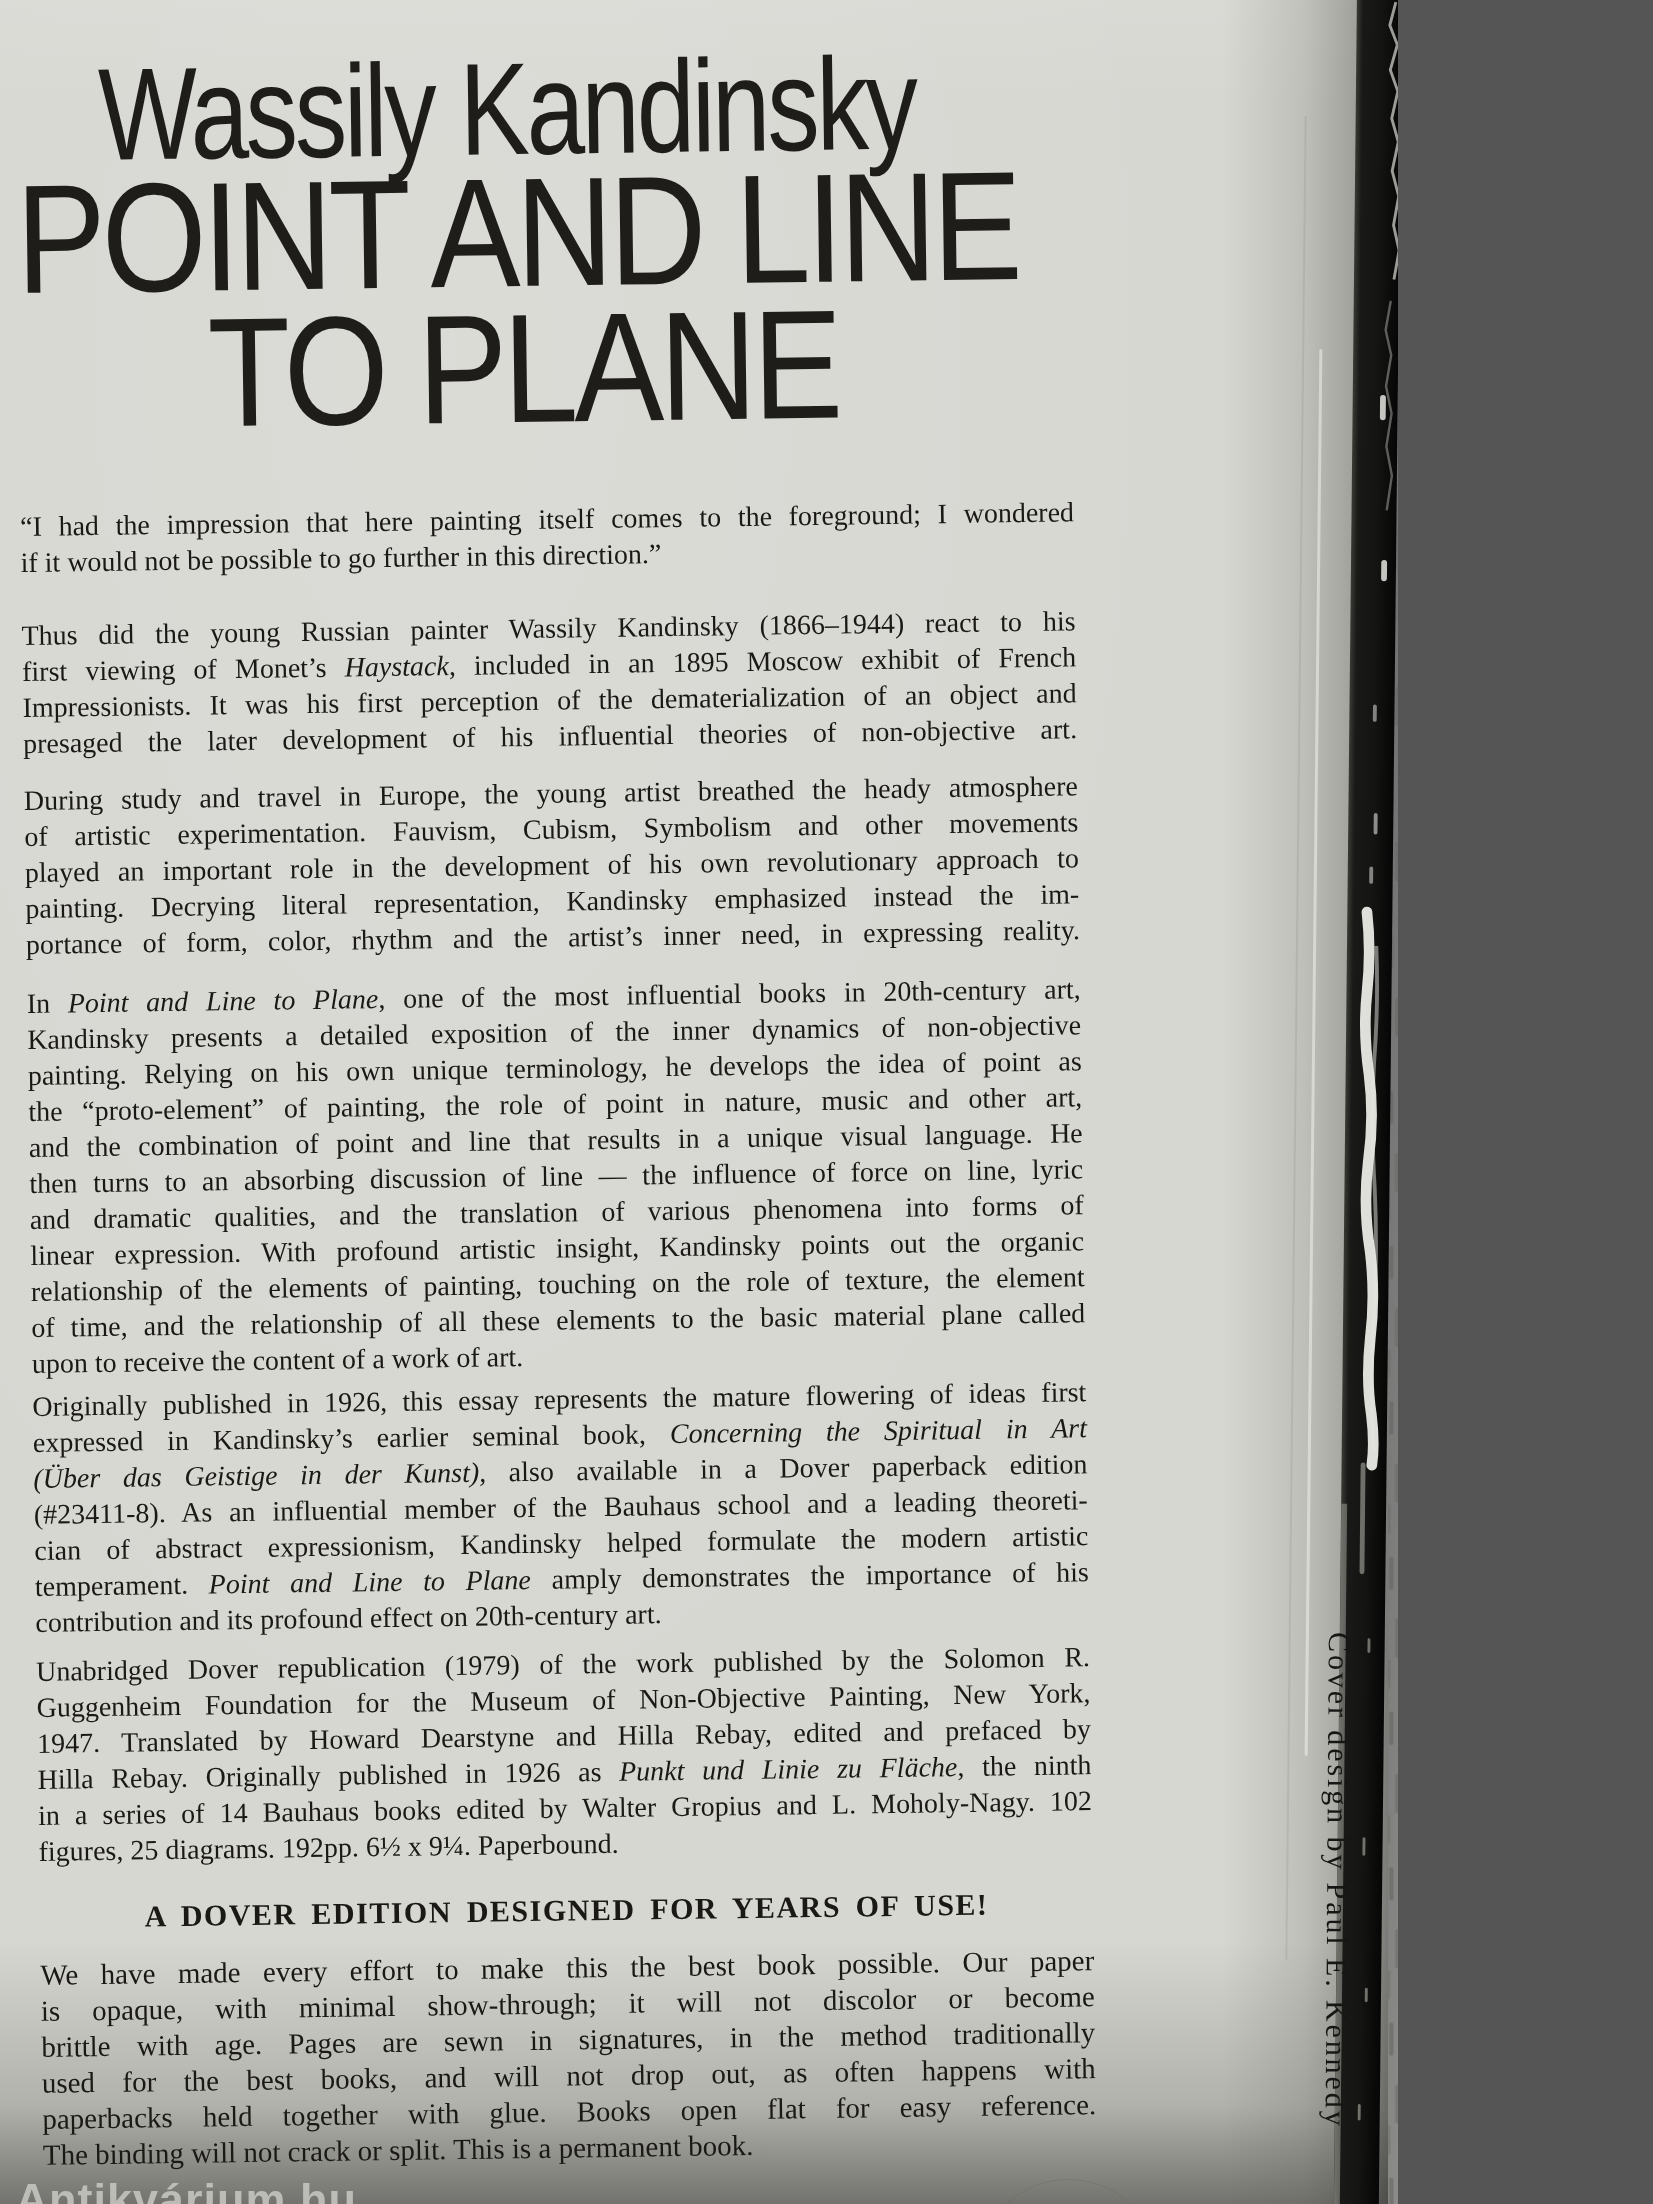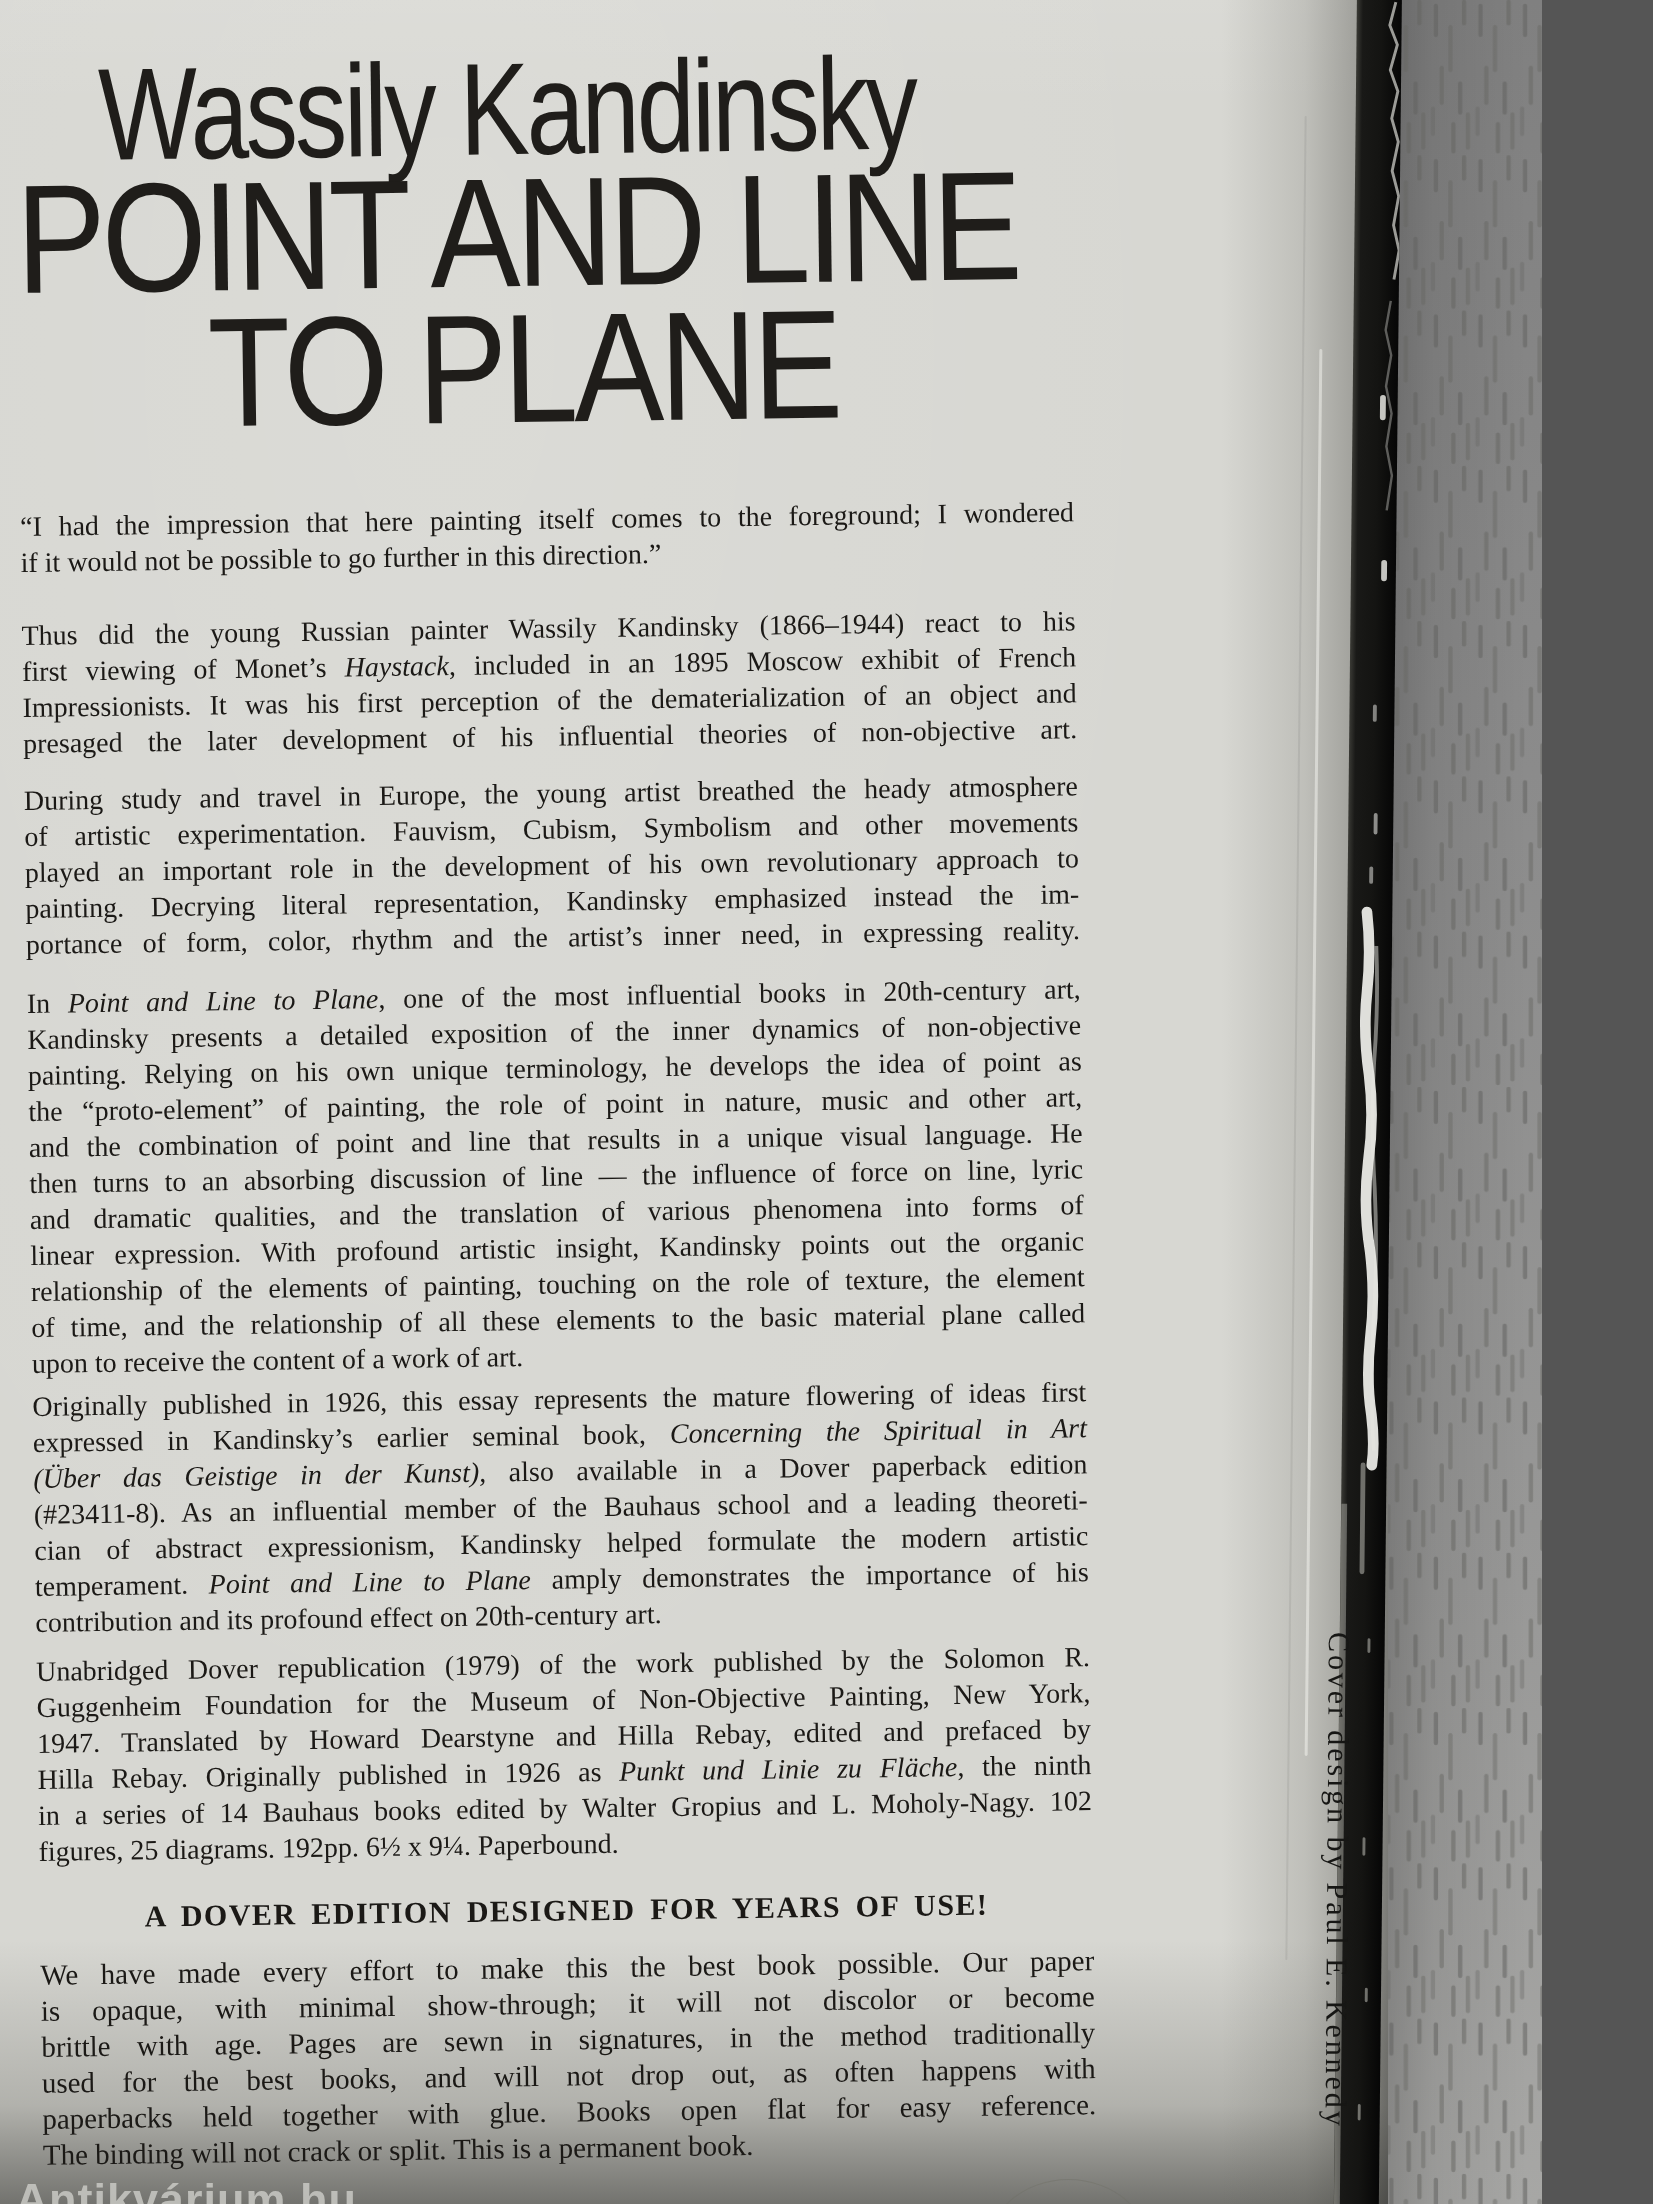--- a/index.html
+++ b/index.html
@@ -1,21 +1,21 @@
 <!DOCTYPE html>
 <html style="--paper: #d7d7d2; --ink: #1b1916; --title-ink: #1f1d1a; --spine: #141412; --bg: #8e8e8e; --dash: #636360; --wm: #c9c9c4;"><head>
 <meta charset="utf-8">
 <style>
   :root{
     --paper:#d7d7d2; --ink:#1b1916; --title-ink:#1f1d1a;
     --spine:#141412; --bg:#8e8e8e; --dash:#636360; --wm:#c9c9c4;
   }
   html,body{margin:0;padding:0;background:#555;}
   #canvas{
-    position:relative; width:1542px; height:2205px; overflow:hidden;
+    position:relative; width:1398px; height:2205px; overflow:hidden;
     background:var(--bg);
     font-family:"Liberation Serif", serif;
   }
   
   .backdrop{
     position:absolute; left:1339px; top:0; width:314px; height:2205px;
     background:linear-gradient(to right, rgba(0,0,0,.30), rgba(0,0,0,.08) 30%, rgba(0,0,0,0) 60%),
                linear-gradient(to bottom, #808080 0%, #8b8b8b 35%, #989897 72%, #a7a7a5 100%);
   }
   .backdrop svg{position:absolute;left:0;top:0;}

